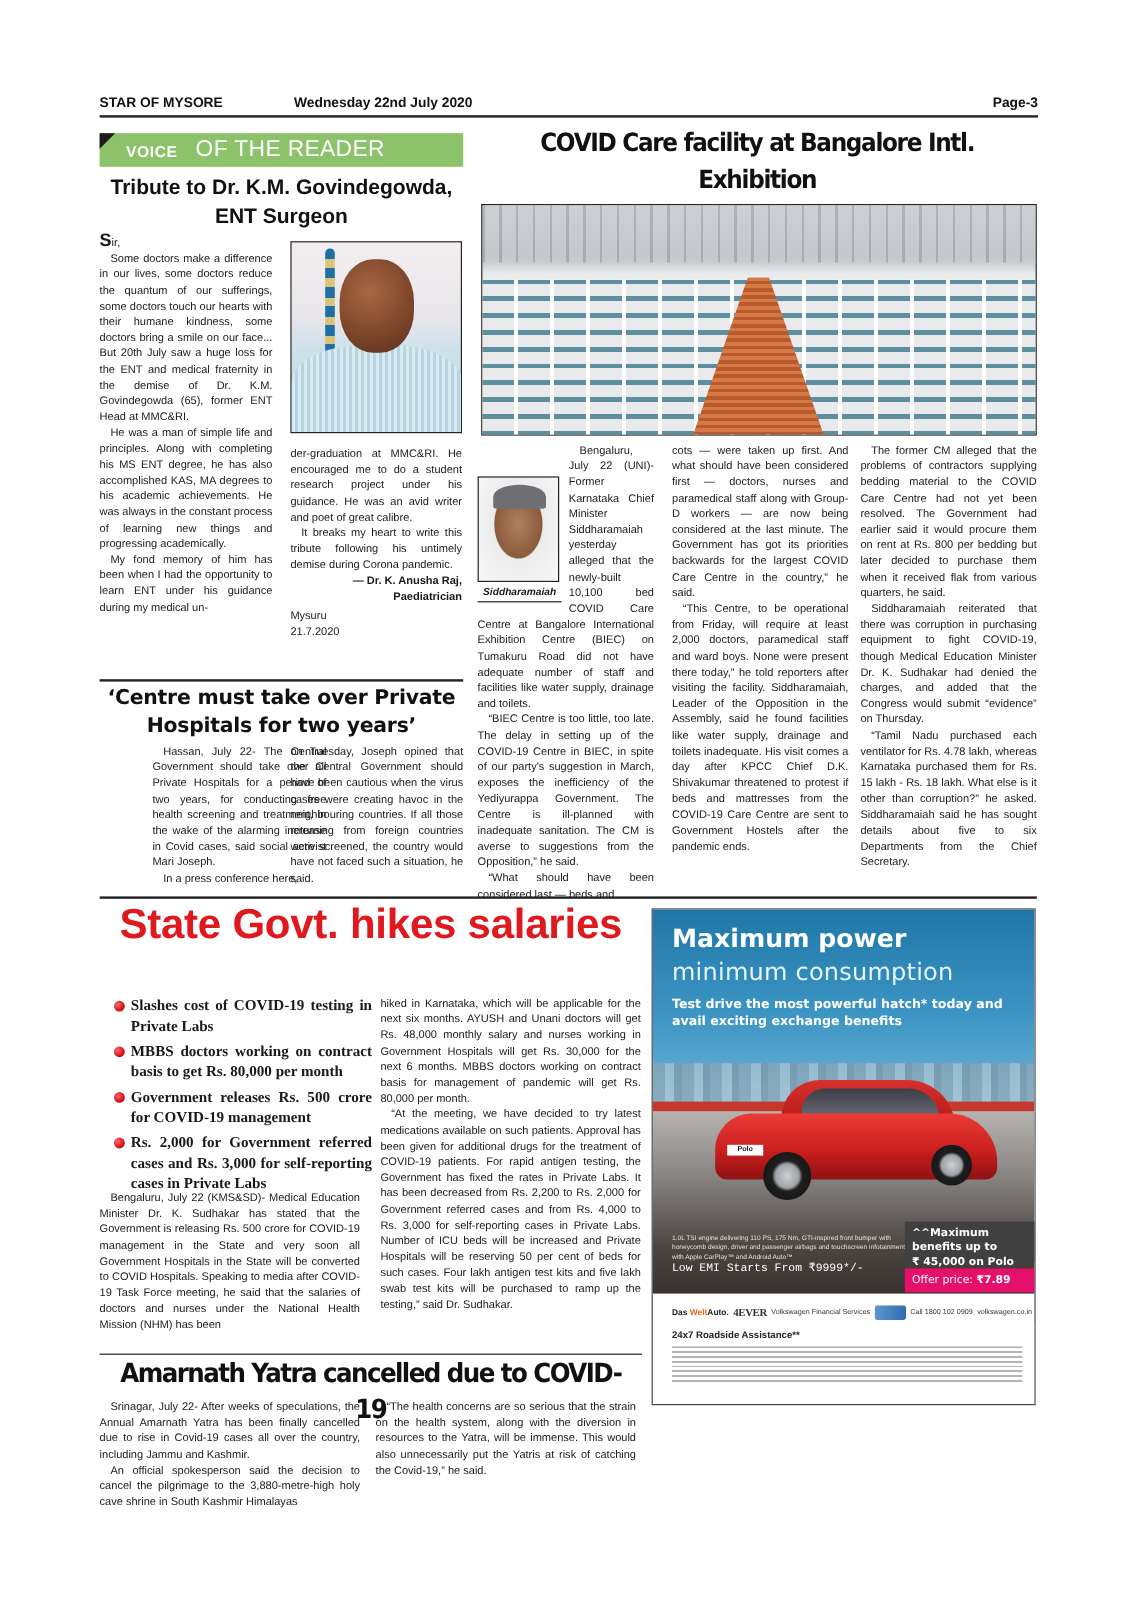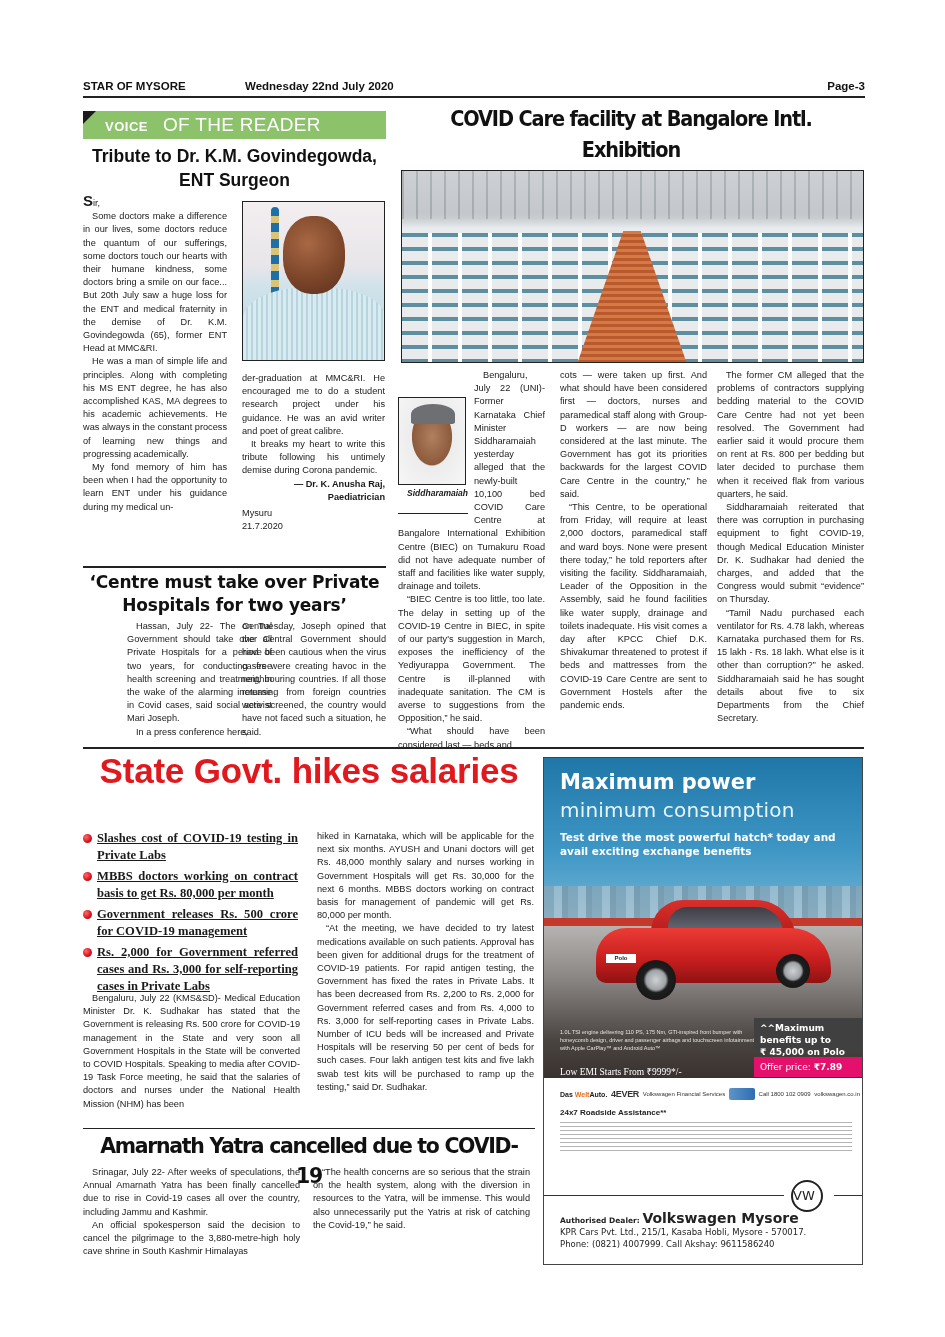--- a/index.html
+++ b/index.html
@@ -52,59 +52,59 @@
       repeating-linear-gradient(90deg, transparent 0 26px, #ffffff 26px 30px),
       repeating-linear-gradient(180deg, #5d8fa0 0 4px, #e9eaec 4px 14px); }
   .hall .aisle2 { position: absolute; left: 175px; top: 60px; width: 110px; height: 133px; clip-path: polygon(42% 0, 58% 0, 100% 100%, 0 100%); background: repeating-linear-gradient(180deg, #d67a45 0 3px, #b85a2e 3px 6px); }
 
   .covid-c1 { left: 398px; top: 369px; width: 147px; }
   .covid-c2 { left: 560px; top: 369px; width: 147px; }
   .covid-c3 { left: 717px; top: 369px; width: 147px; }
   .cm-photo { float: left; width: 70px; margin: 2px 6px 2px 0; }
   .cm-photo .img { width: 68px; height: 88px; border: 1.2px solid #222; background: radial-gradient(ellipse at 50% 45%, #b0805f 0%, #8c5a3c 42%, #ececec 44%, #f7f7f7 100%); position: relative; overflow: hidden; }
   .cm-photo .hair { position: absolute; left: 12px; top: 6px; width: 44px; height: 20px; border-radius: 50% 50% 10% 10%; background: #6e6f72; }
-  .cm-photo .cap { font-size: 8.5px; font-weight: bold; font-style: italic; border-bottom: 1px solid #222; padding: 2px 0 13px; text-align: right; }
+  .cm-photo .cap { font-size: 8.5px; font-weight: bold; font-style: italic; border-bottom: 1px solid #222; padding: 2px 0 1px; text-align: center; }
 
   
   .state-title { left: 83px; top: 752px; width: 452px; text-align: center; color: #e0191f; font-family: "Liberation Sans", sans-serif; font-weight: bold; font-size: 35px; line-height: 38px; letter-spacing: -0.2px; }
-  .bullets { left: 81px; top: 830px; width: 217px; font-family: "Liberation Serif", serif; font-weight: bold; font-size: 12.6px; line-height: 17px; color: #1a1a1a; text-decoration: underline; }
+  .bullets { left: 93px; top: 830px; width: 217px; font-family: "Liberation Serif", serif; font-weight: bold; font-size: 12.6px; line-height: 17px; color: #1a1a1a; }
   .bullets li { list-style: none; position: relative; padding-left: 16px; margin-bottom: 4px; text-align: justify; }
   .bullets li .dot { position: absolute; left: 2px; top: 4px; width: 9px; height: 9px; border-radius: 50%; background: radial-gradient(circle at 35% 35%, #ff6a6a 0%, #d7101b 60%, #9e0710 100%); }
   .state-c1 { left: 83px; top: 992px; width: 217px; }
   .state-c2 { left: 317px; top: 830px; width: 217px; }
 
   .amar-title { left: 83px; top: 1131px; width: 452px; text-align: center; font-family: "DejaVu Sans", sans-serif; font-weight: bold; font-size: 22px; line-height: 30px; letter-spacing: -1.4px; transform: scaleX(0.93); transform-origin: center; }
   .amar-c1 { left: 83px; top: 1166px; width: 217px; }
   .amar-c2 { left: 313px; top: 1166px; width: 217px; }
 
   
-  .ad { left: 543px; top: 757px; width: 320px; height: 508px; border: 1px solid #444; overflow: hidden; background: #fff; }
+  .ad { left: 543px; top: 757px; width: 320px; height: 414px; border: 1px solid #444; overflow: hidden; background: #fff; }
   .ad .sky { position: absolute; left: 0; top: 0; width: 100%; height: 260px; background: linear-gradient(180deg, #1f77a8 0%, #3d96c4 35%, #7ab9d9 65%, #c7dde8 100%); }
   .ad .h1 { position: absolute; left: 16px; top: 12px; color: #fff; font-weight: bold; font-size: 21px; font-family: "DejaVu Sans", sans-serif; }
   .ad .h2 { position: absolute; left: 16px; top: 40px; color: #e8f5ff; font-size: 20px; font-family: "DejaVu Sans", sans-serif; font-weight: normal; letter-spacing: 0.2px; }
   .ad .h3 { position: absolute; left: 16px; top: 72px; width: 290px; color: #fff; font-weight: bold; font-size: 10.5px; line-height: 14px; font-family: "DejaVu Sans", sans-serif; }
   .ad .road { position: absolute; left: 0; top: 165px; width: 100%; height: 180px; background: linear-gradient(180deg, #b8b6b4 0%, #8b8784 30%, #4b4542 65%, #2c2522 100%); }
   .ad .city { position: absolute; left: 0; top: 128px; width: 100%; height: 45px; background: repeating-linear-gradient(90deg, #9aa5ad 0 10px, #c6ccd0 10px 18px, #8a939a 18px 24px); opacity: 0.55; }
   .ad .barrier { position: absolute; left: 0; top: 160px; width: 100%; height: 8px; background: #c4392b; }
   .ad .car { position: absolute; left: 52px; top: 140px; width: 235px; height: 100px; }
   .ad .car .body { position: absolute; left: 0; top: 30px; width: 235px; height: 55px; background: linear-gradient(180deg, #ec3b35 0%, #c51d1d 60%, #8f1212 100%); border-radius: 30px 40px 10px 10px; }
   .ad .car .roofc { position: absolute; left: 55px; top: 2px; width: 145px; height: 40px; background: linear-gradient(180deg, #d8302b 0%, #b01818 100%); border-radius: 40px 50px 0 0; }
   .ad .car .glass { position: absolute; left: 72px; top: 9px; width: 115px; height: 26px; background: linear-gradient(180deg, #3d3d45 0%, #6a6d78 100%); border-radius: 30px 40px 0 0; }
   .ad .car .wheel { position: absolute; top: 62px; width: 40px; height: 40px; border-radius: 50%; background: radial-gradient(circle, #cfd1d3 0%, #9ea2a6 35%, #1e1e1e 45%, #111 100%); }
   .ad .car .plate { position: absolute; left: 10px; top: 56px; width: 30px; height: 9px; background: #fff; font-size: 6px; font-weight: bold; text-align: center; line-height: 9px; color: #222; }
   .ad .specs { position: absolute; left: 16px; top: 270px; width: 200px; color: #e5e0dc; font-size: 5.5px; line-height: 8px; }
-  .ad .emi { position: absolute; left: 16px; top: 307px; color: #fff; font-size: 9.5px; font-family: Liberation Serif, serif; text-align: right; }
+  .ad .emi { position: absolute; left: 16px; top: 293px; color: #fff; font-size: 9.5px; font-family: Liberation Mono, monospace; text-align: right; }
   .ad .pink1 { position: absolute; left: 210px; top: 260px; width: 110px; height: 34px; background: #404040; color: #fff; font-size: 9px; line-height: 12px; font-weight: bold; font-family: "DejaVu Sans", sans-serif; padding: 4px 6px; }
   .ad .pink2 { position: absolute; left: 210px; top: 299px; width: 110px; height: 20px; background: #e5106c; color: #fff; font-size: 9px; line-height: 20px; font-family: "DejaVu Sans", sans-serif; padding: 0 6px; }
   .ad .pink2 b { font-weight: bold; }
   .ad .white { position: absolute; left: 0; top: 320px; width: 100%; height: 186px; background: #fff; }
   .ad .logos { position: absolute; left: 16px; top: 328px; width: 300px; height: 16px; font-size: 6px; color: #333; display: flex; align-items: center; justify-content: space-between; }
   .ad .logos .das { font-weight: bold; font-size: 7px; color: #1a1a1a; }
   .ad .logos .das span { color: #e86a1a; }
-  .ad .logos .ever { font-weight: bold; font-size: 9px; letter-spacing: -0.3px; }
+  .ad .logos .ever { font-weight: bold; font-size: 9px; letter-spacing: -0.3px; font-family: Liberation Serif, serif; }
   .ad .logos .shield { width: 26px; height: 12px; background: linear-gradient(90deg, #5e95c9 0%, #2e6db2 100%); border-radius: 2px; }
   .ad .rsa { position: absolute; left: 16px; top: 350px; font-size: 8px; font-weight: bold; color: #222; }
   .ad .terms { position: absolute; left: 16px; top: 364px; width: 292px; height: 30px; background: repeating-linear-gradient(180deg, #777 0 1.5px, transparent 1.5px 4px); opacity: 0.55; }
   .ad .line { position: absolute; left: 0; top: 437px; width: 240px; height: 1px; background: #333; }
   .ad .line2 { position: absolute; left: 290px; top: 437px; width: 30px; height: 1px; background: #333; }
   .ad .vw { position: absolute; left: 247px; top: 422px; width: 32px; height: 32px; border: 2px solid #222; border-radius: 50%; font-weight: normal; font-size: 13px; text-align: left; line-height: 28px; color: #222; font-family: "DejaVu Sans", sans-serif; }
   .ad .dealer { position: absolute; left: 16px; top: 452px; font-size: 7.5px; font-weight: bold; color: #222; font-family: "DejaVu Sans", sans-serif; }
   .ad .dealer span { font-size: 14px; }
   .ad .addr { position: absolute; left: 16px; top: 468px; font-size: 8.5px; line-height: 12px; color: #222; font-family: "DejaVu Sans", sans-serif; }
 </style>

